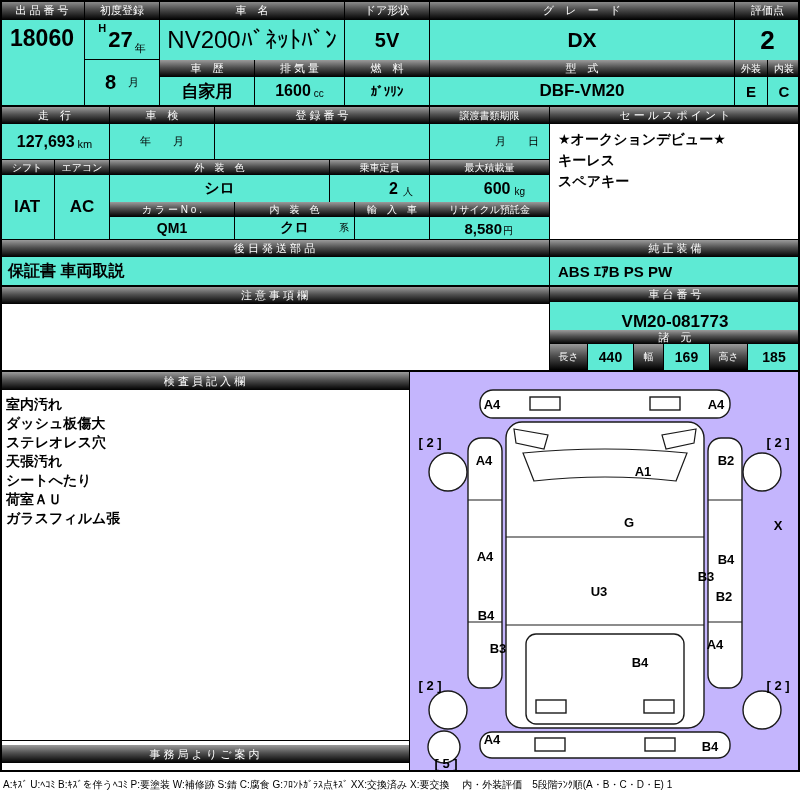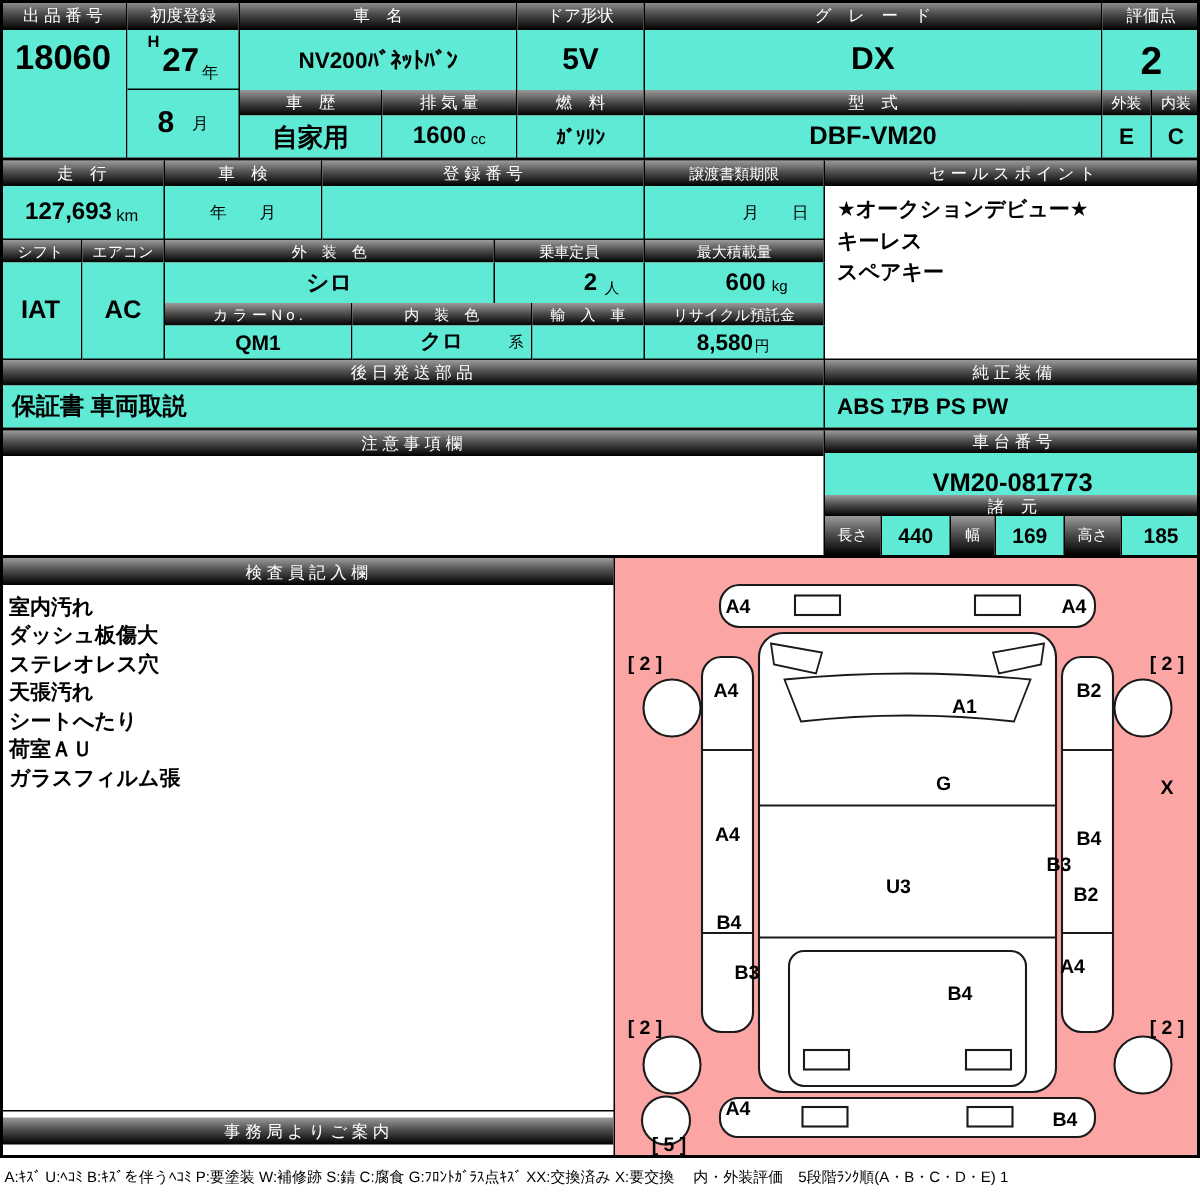--- a/index.html
+++ b/index.html
@@ -32,21 +32,21 @@
     <span style="align-self:flex-start;margin-top:2px;font-size:11px;font-weight:bold">H</span>
     <span style="font-size:22px;font-weight:bold;margin:0 2px">27</span>
     <span style="align-self:flex-end;margin-bottom:3px;font-size:11px">年</span>
   </div>
   <div class="cell vl" style="left:85px;top:60px;width:75px;height:45px;gap:12px">
     <span style="font-size:20px;font-weight:bold">8</span>
     <span style="font-size:11px">月</span>
   </div>
 
   <div class="cell hd" style="left:160px;top:0;width:185px;height:20px">車　名</div>
-  <div class="cell vl" style="left:160px;top:20px;width:185px;height:40px;font-size:15px;font-weight:bold">NV200ﾊﾞﾈｯﾄﾊﾞﾝ</div>
+  <div class="cell vl" style="left:160px;top:20px;width:185px;height:40px;font-size:24px;font-weight:normal">NV200ﾊﾞﾈｯﾄﾊﾞﾝ</div>
   <div class="cell hd" style="left:160px;top:60px;width:95px;height:17px">車　歴</div>
   <div class="cell vl" style="left:160px;top:77px;width:95px;height:28px;font-size:17px;font-weight:bold">自家用</div>
 
   <div class="cell hd" style="left:255px;top:60px;width:90px;height:17px">排 気 量</div>
   <div class="cell vl" style="left:255px;top:77px;width:90px;height:28px">
     <span style="font-size:16px;font-weight:bold">1600</span>
     <span style="font-size:10px;margin:5px 0 0 3px">cc</span>
   </div>
 
   <div class="cell hd" style="left:345px;top:0;width:85px;height:20px">ドア形状</div>
@@ -150,21 +150,21 @@
       <div class="insp-item">天張汚れ</div>
       <div class="insp-item">シートへたり</div>
       <div class="insp-item">荷室ＡＵ</div>
       <div class="insp-item">ガラスフィルム張</div>
     </div>
 
   <div class="cell" style="left:0;top:740px;width:410px;height:30px;background:#fff;border-top:1px solid #000;border-right:1px solid #000">
     <div class="hd ner" style="position:absolute;left:0;top:4px;width:100%;height:18px">事 務 局 よ り ご 案 内</div>
   </div>
 
-  <div class="cell" style="left:410px;top:372px;width:390px;height:398px;background:#fca5a5">
+  <div class="cell" style="left:410px;top:372px;width:390px;height:398px;background:#c4b5fd">
     <svg width="390" height="398" viewBox="0 0 390 398">
       <g fill="#fff" stroke="#1a1a1a" stroke-width="1.4">
         <rect x="70" y="18" width="250" height="28" rx="13"></rect>
         <rect x="96" y="50" width="198" height="306" rx="16"></rect>
         <rect x="70" y="360" width="250" height="26" rx="12"></rect>
         <rect x="58" y="66" width="34" height="250" rx="13"></rect>
         <rect x="298" y="66" width="34" height="250" rx="13"></rect>
         <circle cx="38" cy="100" r="19"></circle>
         <circle cx="352" cy="100" r="19"></circle>
         <circle cx="38" cy="338" r="19"></circle>

